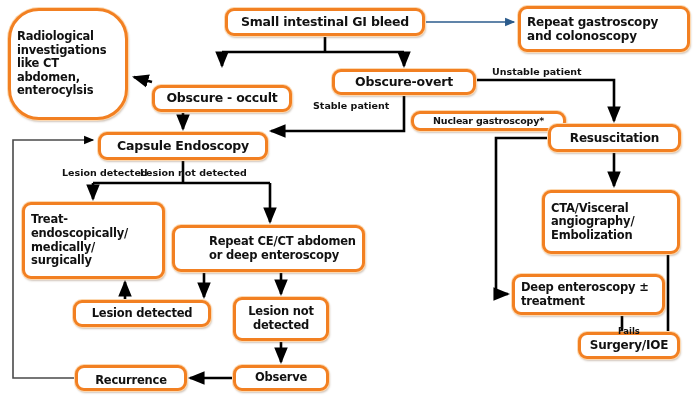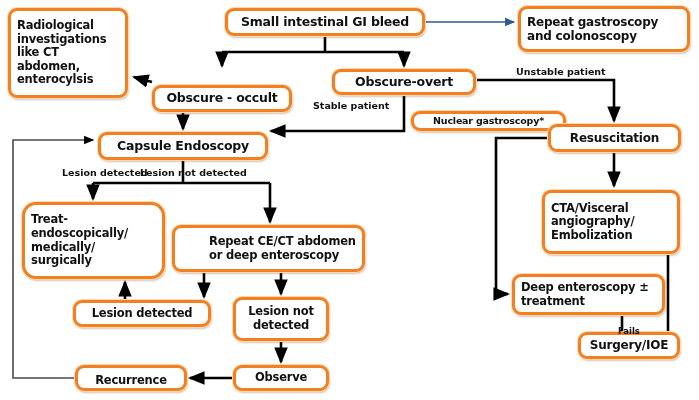--- a/index.html
+++ b/index.html
@@ -20,39 +20,39 @@
         line-height:1.18;
         z-index:3;}
   .node.center{justify-content:center;text-align:center;}
   .node.left{justify-content:flex-start;text-align:left;}
   .node .txt{padding:0 6px;display:block;width:100%;}
 
   .edgelabel{position:absolute;color:#111;font-weight:bold;
              white-space:nowrap;z-index:4;background:transparent;}
 
   
-  #n-radiological{left:8px;  top:8px;   width:120px;height:90px;font-size:11.5px;}
+  #n-radiological{left:8px;  top:8px;   width:120px;height:112px;font-size:11.5px;border-radius:31px;}
   #n-smallbowel  {left:225px;top:8px;   width:200px;height:28px; font-size:12.5px;}
   #n-repeatgc    {left:518px;top:6px;   width:172px;height:46px; font-size:12px;}
   #n-occult      {left:152px;top:85px;  width:140px;height:27px; font-size:12.5px;}
   #n-overt       {left:332px;top:69px;  width:144px;height:26px; font-size:12.5px;}
   #n-scinti      {left:411px;top:111px; width:155px;height:20px; font-size:9.5px;}
   #n-resus       {left:548px;top:124px; width:133px;height:28px; font-size:12px;}
   #n-capsule     {left:98px; top:132px; width:170px;height:28px; font-size:12.5px;}
-  #n-treat       {left:22px; top:202px; width:143px;height:77px; font-size:11.5px;border-radius:14px;}
+  #n-treat       {left:22px; top:202px; width:143px;height:77px; font-size:11.5px;}
   #n-repeatce    {left:172px;top:225px; width:193px;height:47px; font-size:11.5px;padding-left:28px;}
   #n-lesiondet   {left:73px; top:300px; width:138px;height:27px; font-size:11.5px;}
   #n-lesionnot   {left:233px;top:297px; width:96px; height:44px; font-size:11.5px;}
   #n-recurrence  {left:75px; top:365px; width:112px;height:26px; font-size:11.5px;align-items:flex-end;}
   #n-observe     {left:233px;top:365px; width:96px; height:26px; font-size:11.5px;}
   #n-cta         {left:542px;top:190px; width:138px;height:64px; font-size:11.5px;}
   #n-deepent     {left:512px;top:274px; width:153px;height:41px; font-size:11.5px;}
   #n-surgery     {left:578px;top:332px; width:102px;height:27px; font-size:12px;}
 
-  #l-unstable {left:492px;top:66px; font-size:9.5px;margin-left:24px;}
+  #l-unstable {left:492px;top:66px; font-size:9.5px;}
   #l-stable   {left:313px;top:100px;font-size:9.5px;}
   #l-lesdet   {left:62px; top:167px;font-size:9.5px;}
   #l-lesnot   {left:140px;top:167px;font-size:9.5px;}
   #l-fails    {left:598px;top:326px;font-size:8.5px;margin-left:20px;}
 </style>
 </head>
 <body>
 
 <div id="canvas">
 

